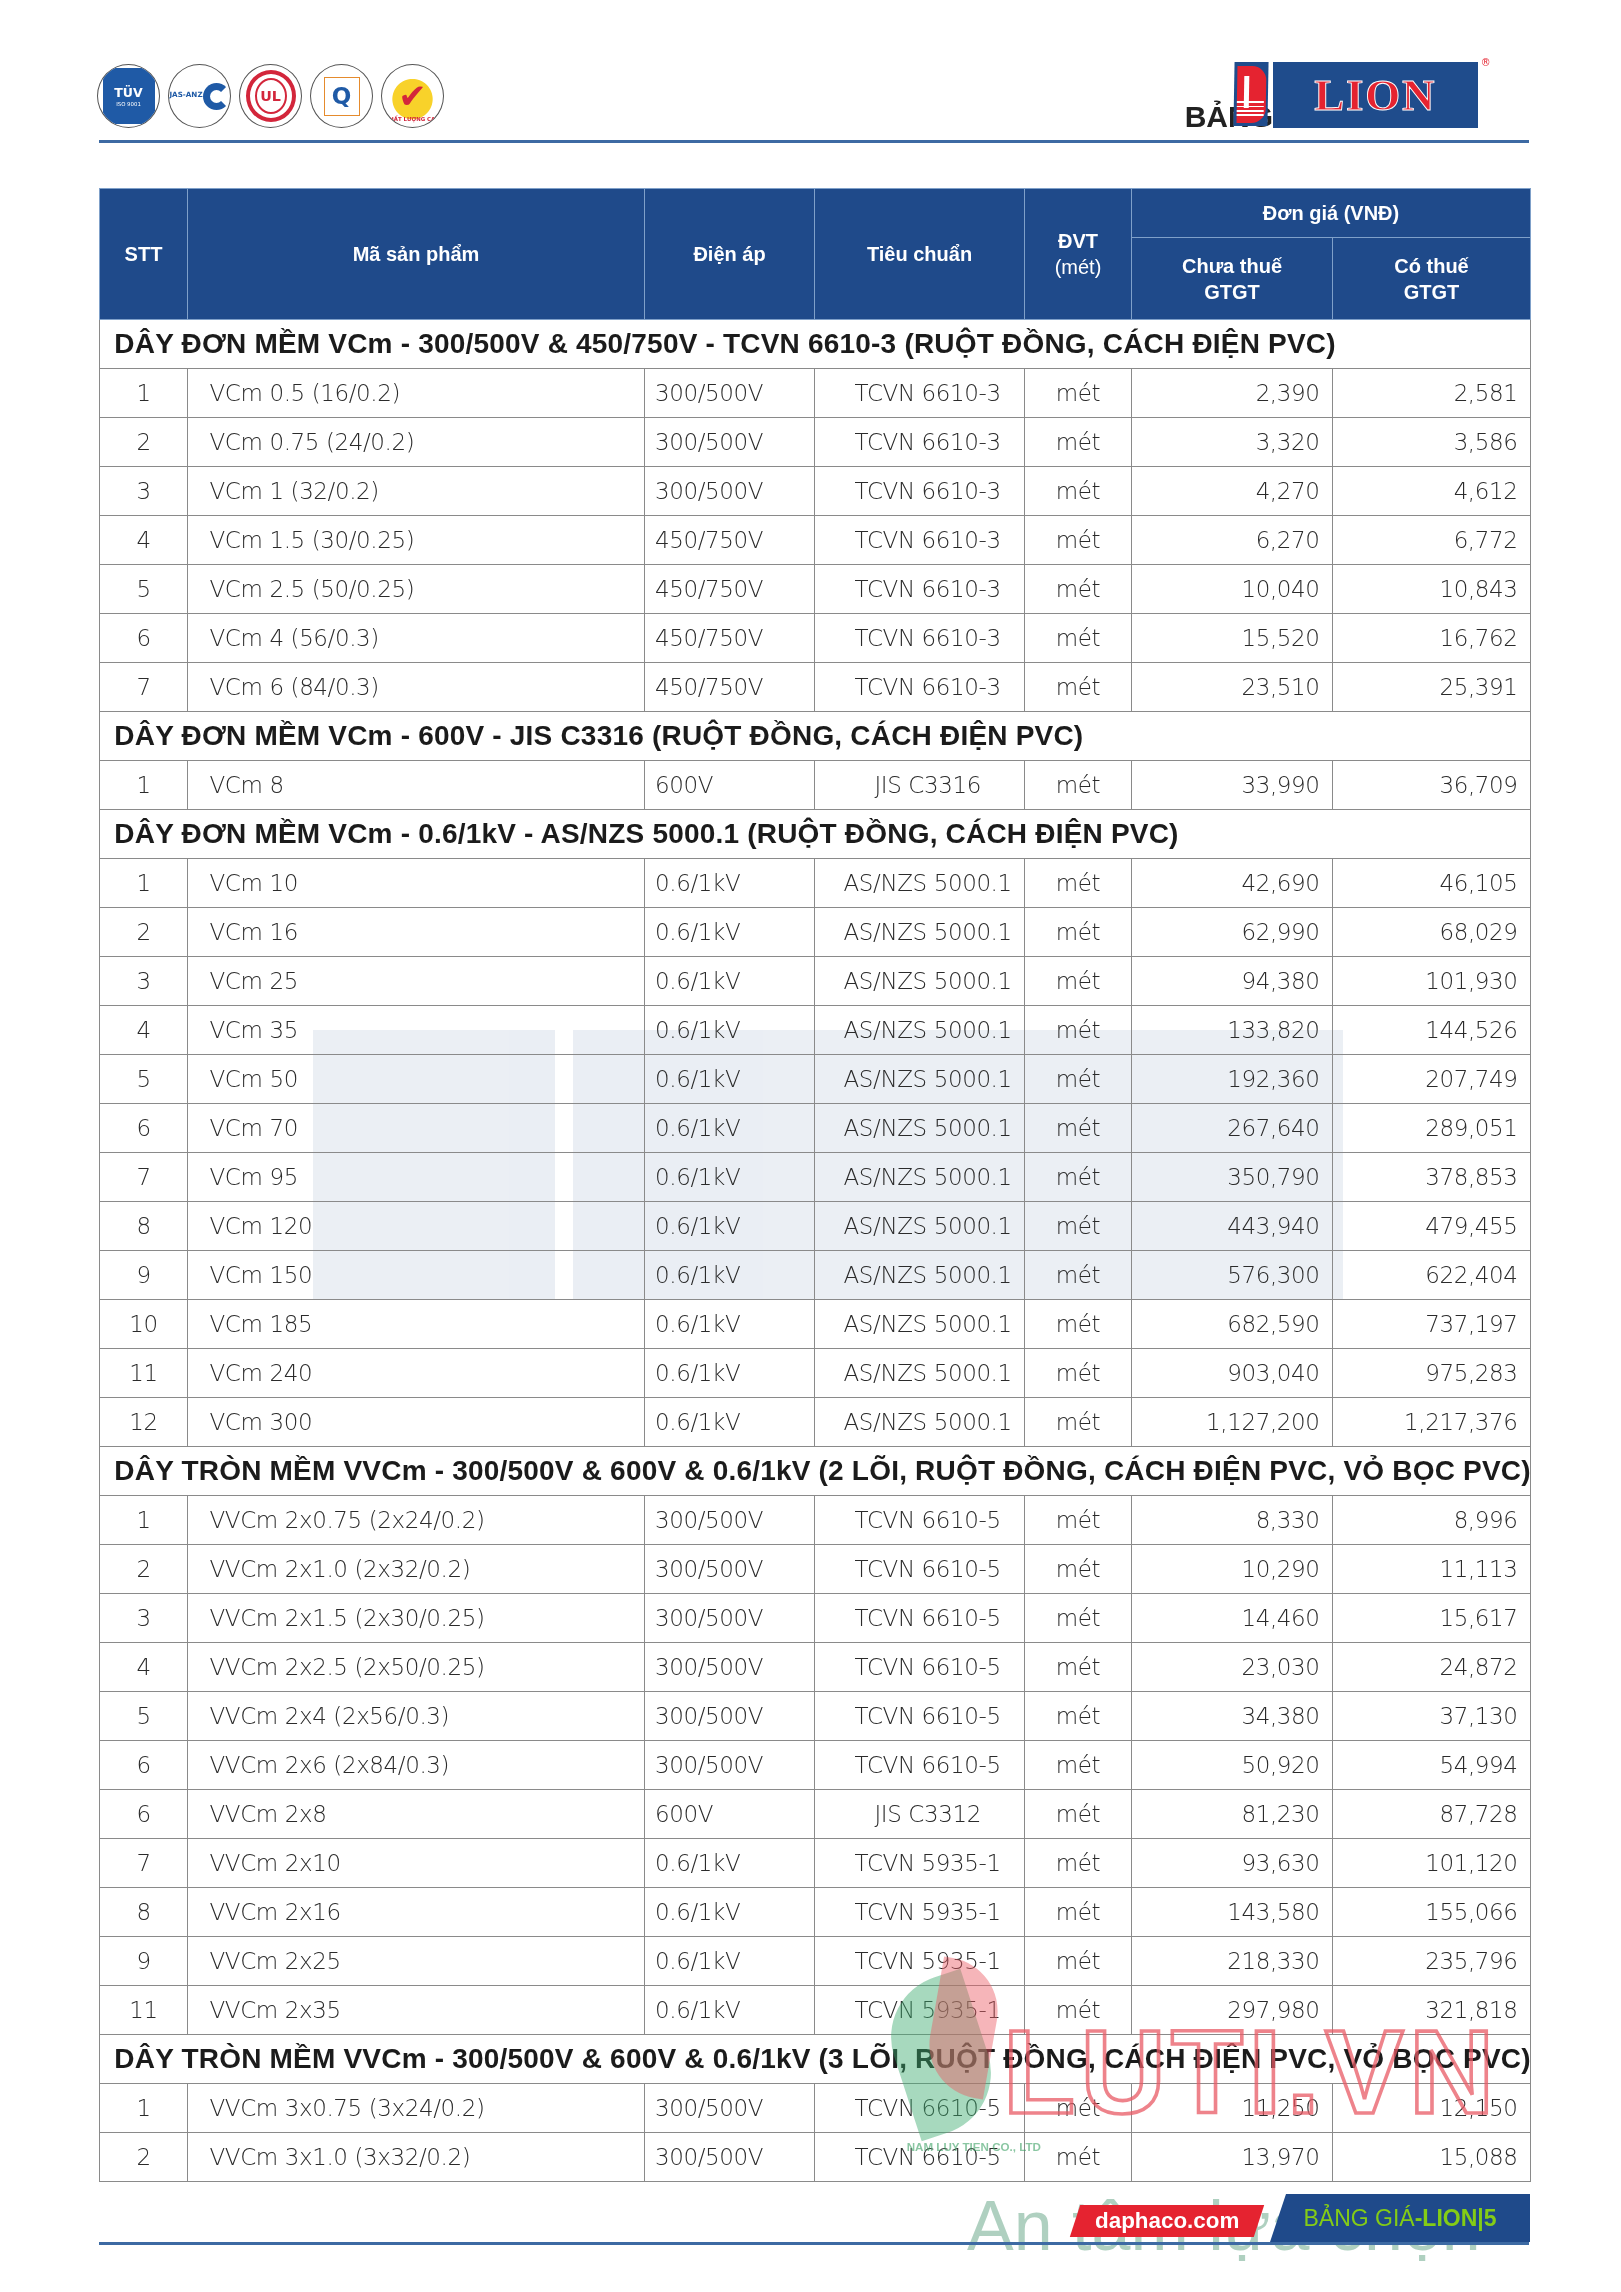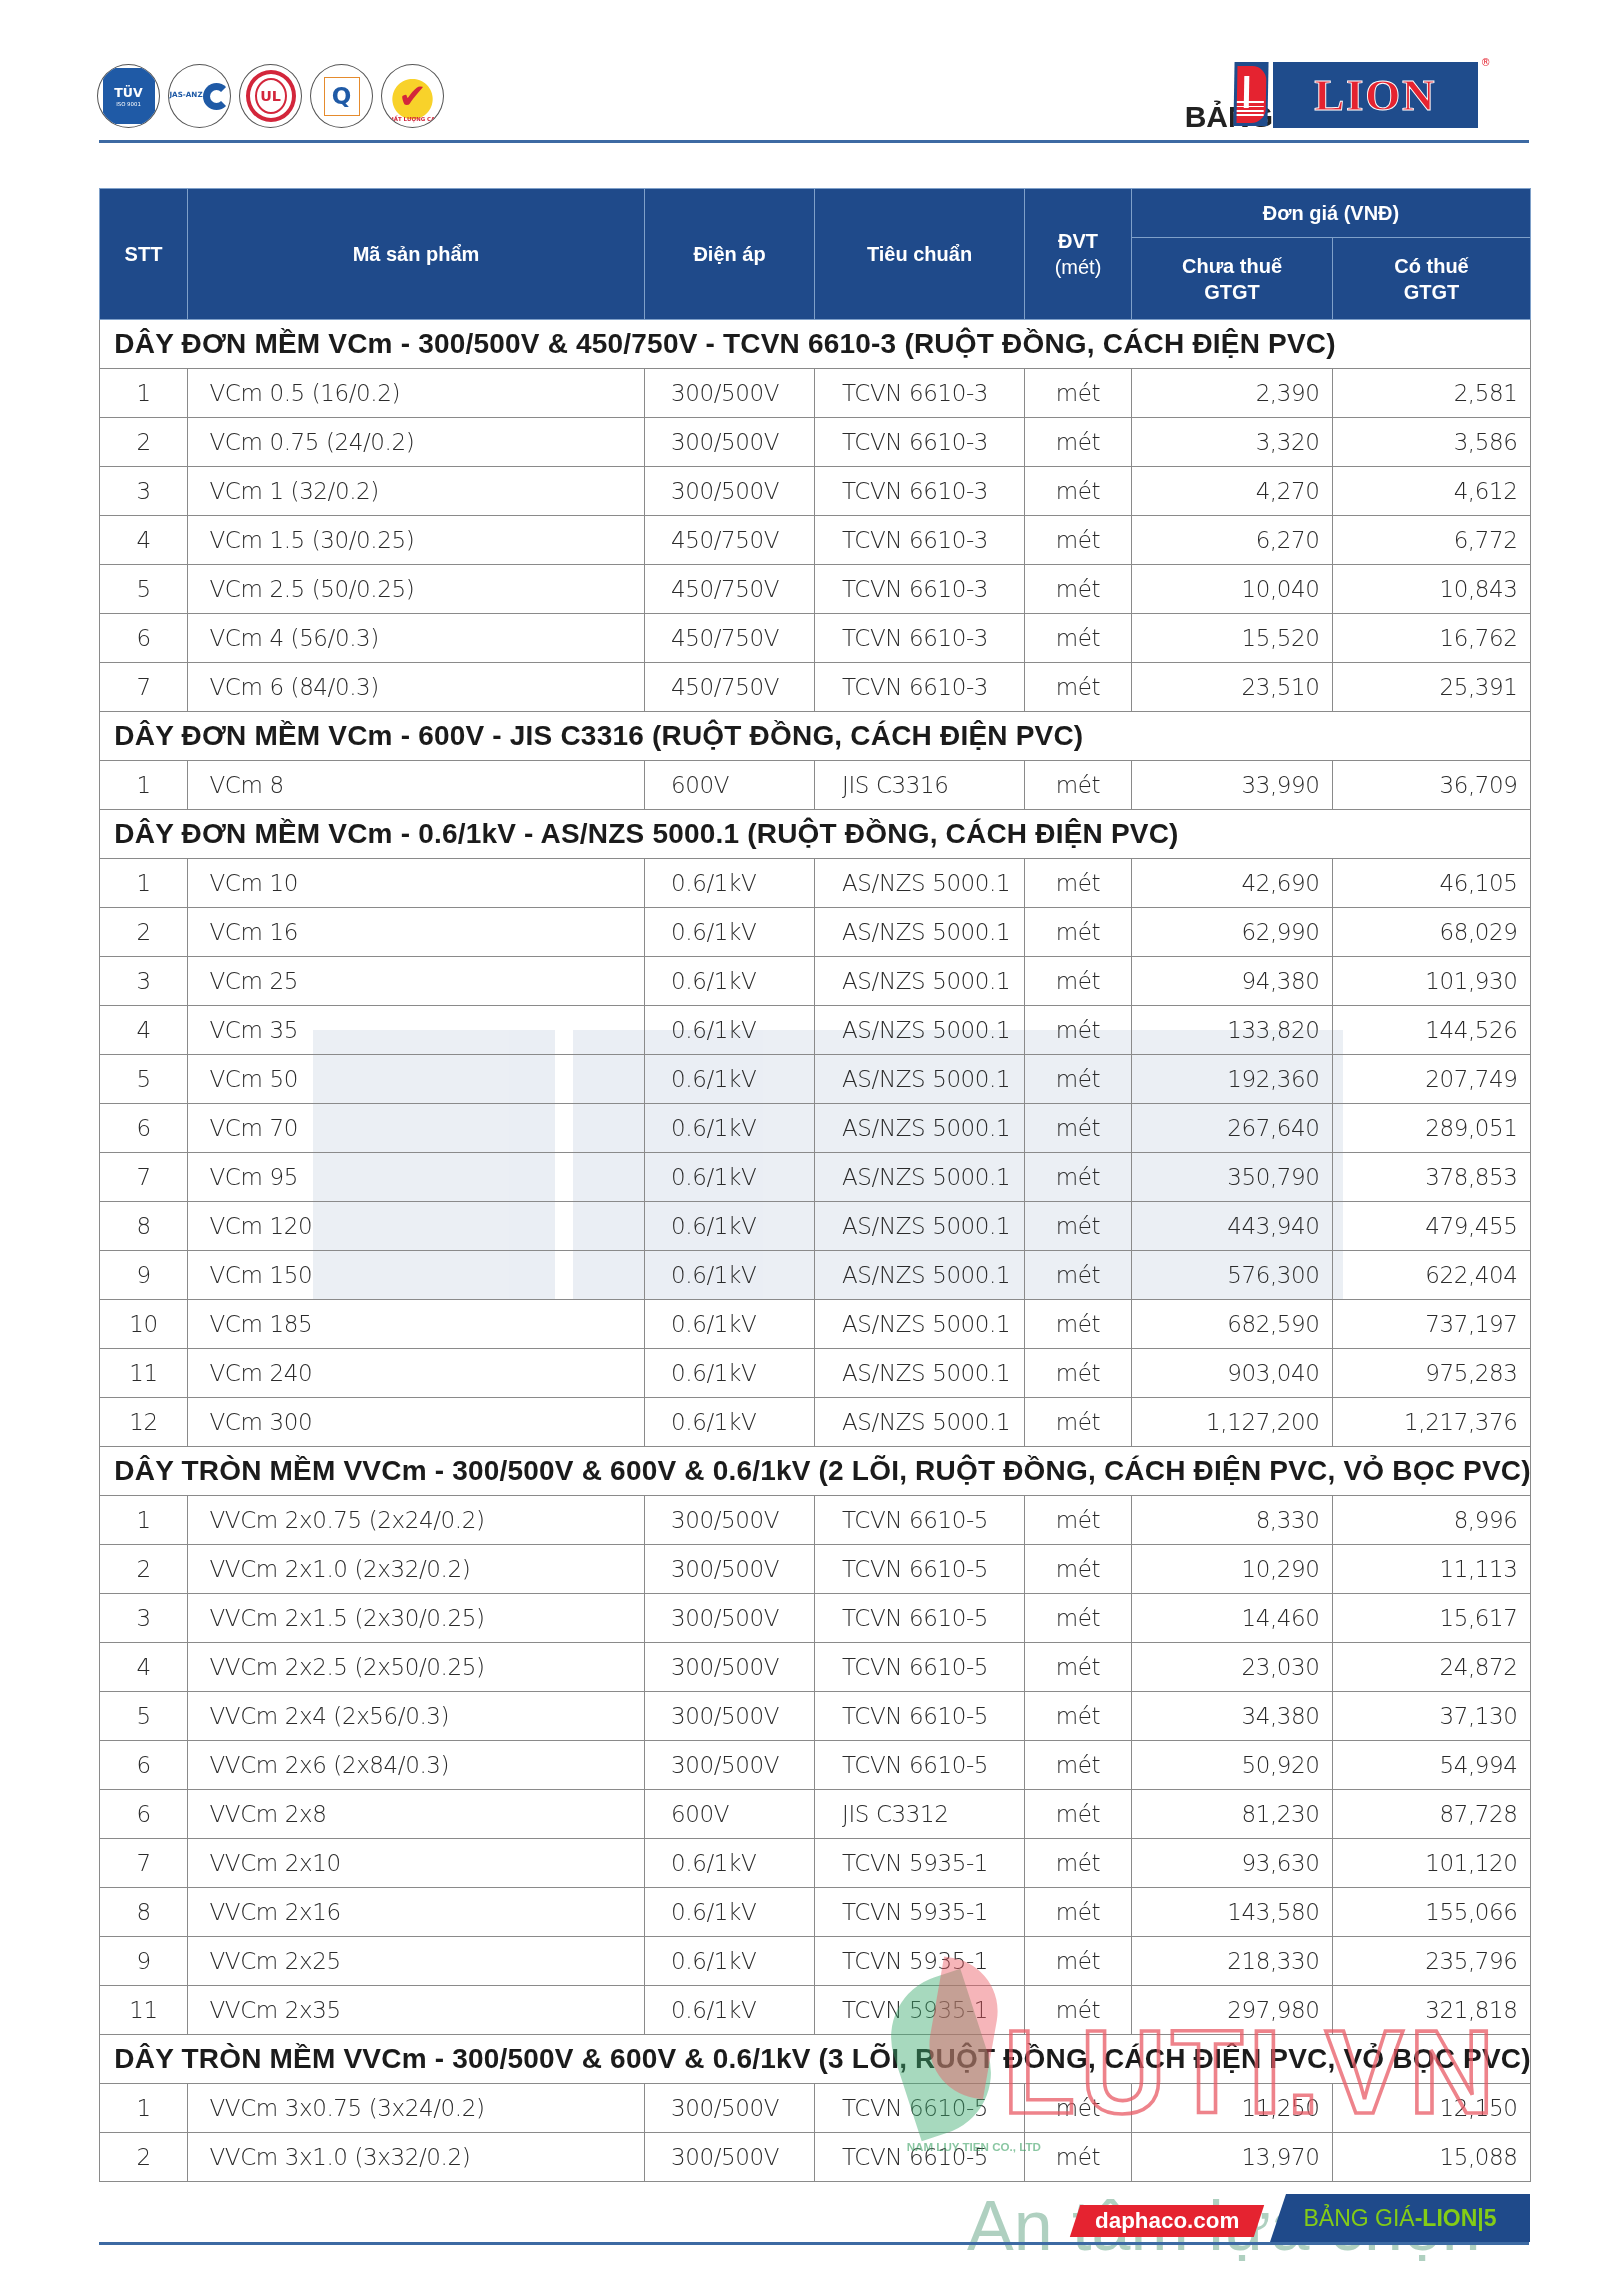--- a/index.html
+++ b/index.html
@@ -46,22 +46,22 @@
   .price-table th { background: #1f4a8a; color: #fff; font-family: "Liberation Sans", sans-serif; font-weight: bold;
           font-size: 20px; border: 0.9px solid #7fa0c9; text-align: center; vertical-align: middle; line-height: 1.3; }
   .price-table th .light { font-weight: normal; }
   .price-table th.group { height: 49px; }
   .price-table th.sub { height: 82px; }
   .price-table td { height: 49px; border: 0.9px solid #8a8a8a; border-top: 1.8px solid #9a9a9a; font-size: 23px;
           color: #2b2b2b; vertical-align: middle; padding: 0 10.7px; white-space: nowrap; overflow: hidden;
           font-family: "DejaVu Sans", sans-serif; font-weight: 300; letter-spacing: -0.4px; }
   .price-table td.c-stt { text-align: center; }
   .price-table td.c-name { padding-left: 21.5px; }
-  .price-table td.c-volt { padding-left: 26px; }
-  .price-table td.c-std { padding-left: 27px; }
+  .price-table td.c-volt { padding-left: 10px; }
+  .price-table td.c-std { padding-left: 27px; text-align: center; }
   .price-table td.c-unit { text-align: center; }
   .price-table td.c-num { text-align: right; padding-right: 12.5px; }
   .price-table tr.section td { font-family: "Liberation Sans", sans-serif; font-weight: bold; font-size: 28px; color: #1b1b1b;
           padding-left: 14.3px; letter-spacing: 0.2px; }
 
   
   .watermark-lion { position: absolute; left: 313px; top: 1030px; width: 1030px; height: 269px; display: flex;
           pointer-events: none; opacity: 0.09; }
   .watermark-lion .wp { width: 242px; height: 269px; background: #1f4a8a; margin-right: 18px; }
   .watermark-lion .wn { flex: 1; background: #1f4a8a; }

